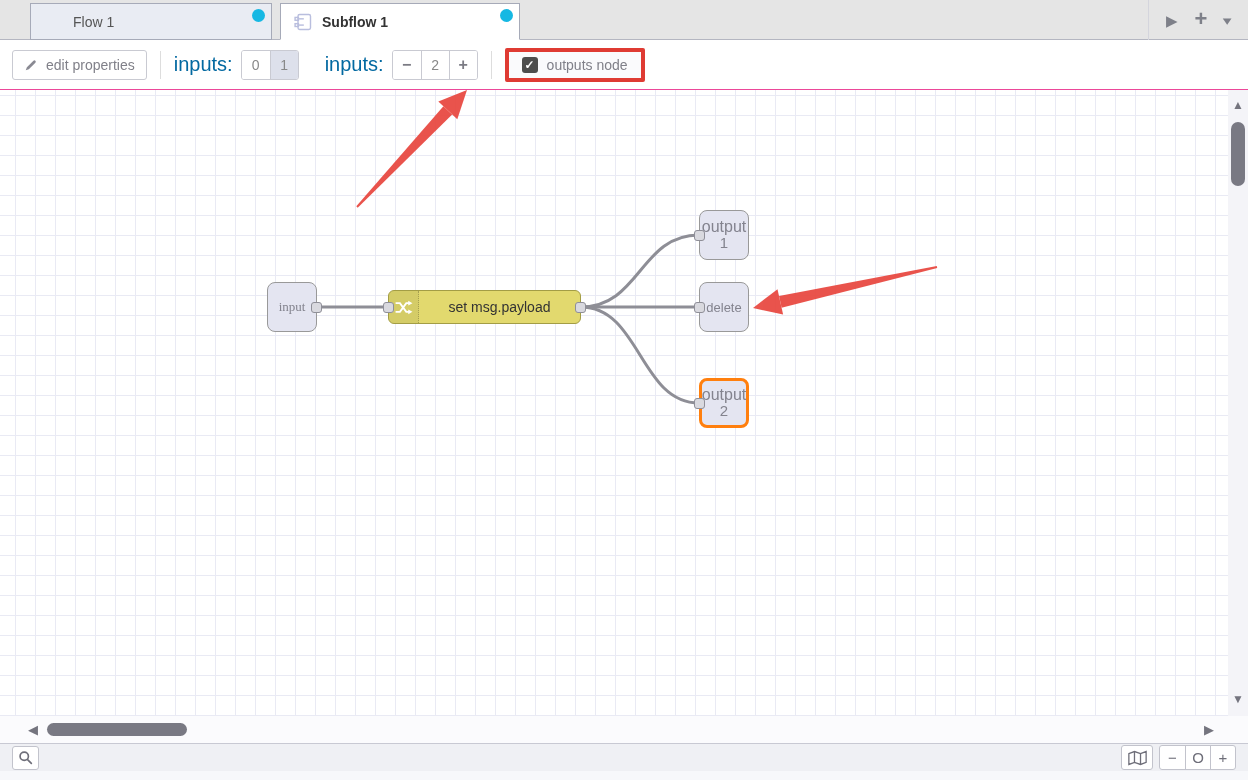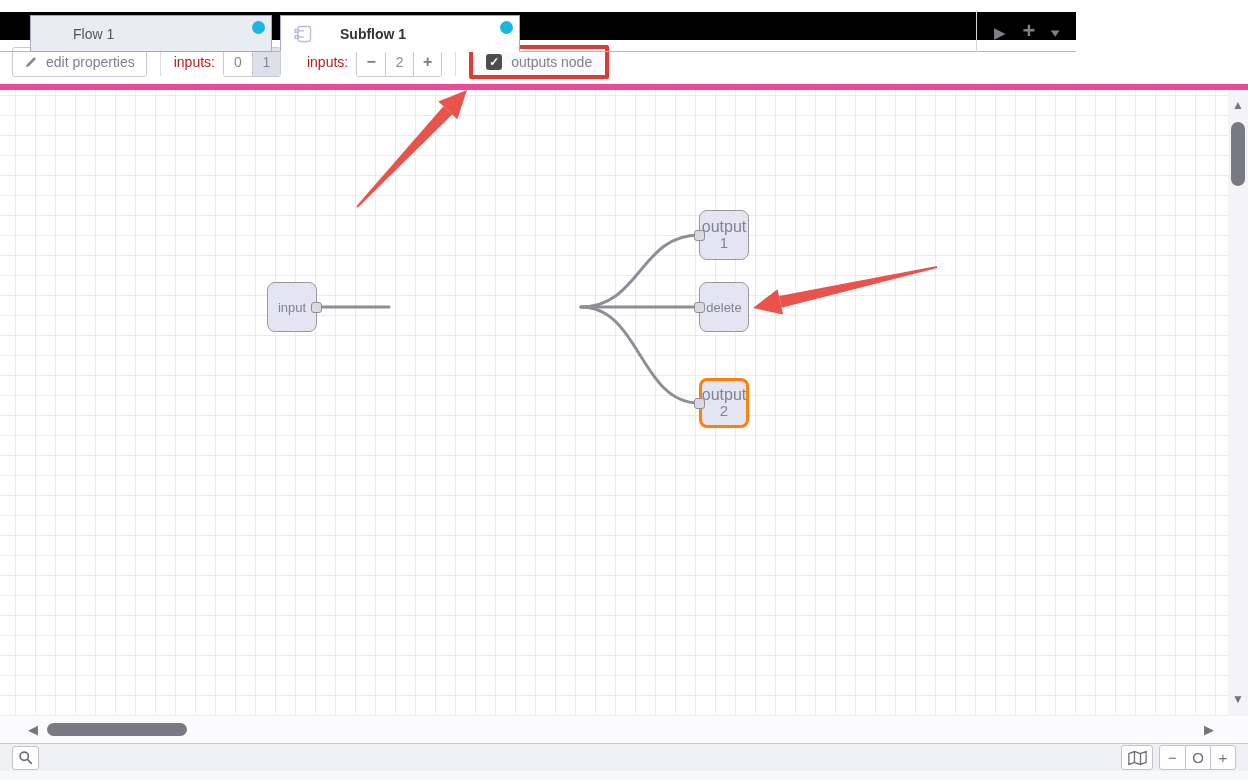--- a/index.html
+++ b/index.html
@@ -4,38 +4,38 @@
 <style>
   * { margin:0; padding:0; box-sizing:border-box; }
   html,body { width:1248px; height:780px; }
   body {
     font-family:"Liberation Sans", sans-serif;
     background:#fff; position:relative; overflow:hidden;
     -webkit-font-smoothing:antialiased;
   }
 
   
-  .tabbar { position:absolute; top:12px; left:0; width:1076px; height:40px; background:#000000; }
+  .tabbar { position:absolute; top:0; left:0; width:1248px; height:40px; background:#e5e5e5; }
   .tabbar-line { position:absolute; bottom:0; left:0; right:0; height:1px; background:#b4b6c1; z-index:1; }
   .tab { position:absolute; top:3px; height:37px; display:flex; align-items:center; font-size:14px; z-index:2; cursor:pointer; }
   .tab-flow1 { left:30px; width:242px; background:#e9ecf3; border:1px solid #a6aab8; color:#555; padding-left:42px; }
-  .tab-subflow1 { left:280px; width:240px; background:#fff; border:1px solid #a6aab8; border-bottom:1px solid #fff; color:#333; font-weight:bold; padding-left:12px;gap:18px; }
+  .tab-subflow1 { left:280px; width:240px; background:#fff; border:1px solid #a6aab8; border-bottom:1px solid #fff; color:#333; font-weight:bold; padding-left:12px; }
   .tab-dot { position:absolute; top:5px; right:6px; width:13px; height:13px; border-radius:50%; background:#16b8e3; }
   .tab-icon { margin-right:9px; display:flex; }
   .hdr-right { position:absolute; right:0; top:0; height:40px; width:100px; border-left:1px solid #d4d5dd; display:flex; align-items:center; justify-content:space-evenly; z-index:2; color:#7e8089; }
   .hdr-ic { cursor:pointer; line-height:1; }
   .hdr-play { font-size:15px; }
   .hdr-plus { font-size:22px; font-weight:bold; margin-top:-3px; }
   .hdr-chev { font-size:13px; transform:scaleX(1.35); }
 
   
-  .toolbar { position:absolute; top:40px; left:0; width:1248px; height:50px; background:#fff; border-bottom:6px solid #ec4899; display:flex; align-items:center; padding-left:12px; }
+  .toolbar { position:absolute; top:40px; left:0; width:1248px; height:50px; background:#fff; border-bottom:1px solid #ec4899; display:flex; align-items:center; padding-left:12px; }
   .btn { display:inline-flex; align-items:center; gap:8px; border:1px solid #c9cad2; border-radius:3px; background:#fff; color:#888; font-size:14px; height:30px; padding:0 11px; cursor:pointer; white-space:nowrap; }
   .tsep { width:1px; height:28px; background:#ddd; margin:0 13px; }
-  .toolbar-label { color:#b91c1c; font-size:14px; margin-right:8px; }
+  .toolbar-label { color:#0369a1; font-size:20px; margin-right:8px; }
   .seg { display:inline-flex; border:1px solid #c9cad2; border-radius:3px; overflow:hidden; height:30px; background:#fff; }
   .seg .cell { width:28px; display:flex; align-items:center; justify-content:center; color:#888; font-size:14px; background:#fff; cursor:pointer; }
   .seg .cell + .cell { border-left:1px solid #c9cad2; }
   .seg .cell.selected { background:#dde0eb; }
   .seg .cell.sign { font-weight:bold; font-size:16px; color:#7b7b84; }
   .gap26 { width:26px; } .gap12 { width:12px; }
   .red-box { border:4px solid #df3b33; border-radius:2px; background:#fafafc; display:flex; align-items:center; gap:9px; padding:5px 13px; cursor:pointer; }
   .checkbox { width:16px; height:16px; background:#4d4d4d; border-radius:3px; color:#fff; font-size:12px; font-weight:bold; display:flex; align-items:center; justify-content:center; }
   .red-box .lbl, .btn .lbl { color:#808089; font-size:14px; }
 
@@ -152,25 +152,38 @@
 
 <div class="canvas">
 
   <svg class="wires" width="1228" height="626">
     <path d="M 317 217 H 389" fill="none" stroke="#8e8e96" stroke-width="3" stroke-linecap="round"></path>
     <path d="M 581 217 C 640 217, 640 145, 699 145" fill="none" stroke="#8e8e96" stroke-width="3" stroke-linecap="round"></path>
     <path d="M 581 217 L 699 217" fill="none" stroke="#8e8e96" stroke-width="3" stroke-linecap="round"></path>
     <path d="M 581 217 C 640 217, 640 313, 699 313" fill="none" stroke="#8e8e96" stroke-width="3" stroke-linecap="round"></path>
   </svg>
 
-  <div class="pnode" style="left:267px; top:192px;">
+  <div class="pnode" style="left:267px; top:192px;font-family:Liberation Serif, serif;">
     <span class="single">input</span>
     <span class="port" style="right:-6px; top:19px;"></span>
   </div>
 
+  <div class="change-node">
+    <div class="change-icon">
+      <svg width="19" height="19" viewBox="0 0 24 24">
+        <path d="M2 6.5 H7.5 L15.5 17.5 H19" fill="none" stroke="#fff" stroke-width="2.4"></path>
+        <path d="M2 17.5 H7.5 L15.5 6.5 H19" fill="none" stroke="#fff" stroke-width="2.4"></path>
+        <path d="M18 3.4 L23.3 6.5 L18 9.6 Z" fill="#fff"></path>
+        <path d="M18 14.4 L23.3 17.5 L18 20.6 Z" fill="#fff"></path>
+      </svg>
+    </div>
+    <div class="change-label">set msg.payload</div>
+    <span class="port" style="left:-6px; top:11px;"></span>
+    <span class="port" style="right:-6px; top:11px;"></span>
+  </div>
 
   <div class="pnode" style="left:699px; top:120px;">
     <span class="l1">output</span>
     <span class="l2">1</span>
     <span class="port" style="left:-6px; top:19px;"></span>
   </div>
 
   <div class="pnode" style="left:699px; top:192px;">
     <span class="single">delete</span>
     <span class="port" style="left:-6px; top:19px;"></span>

